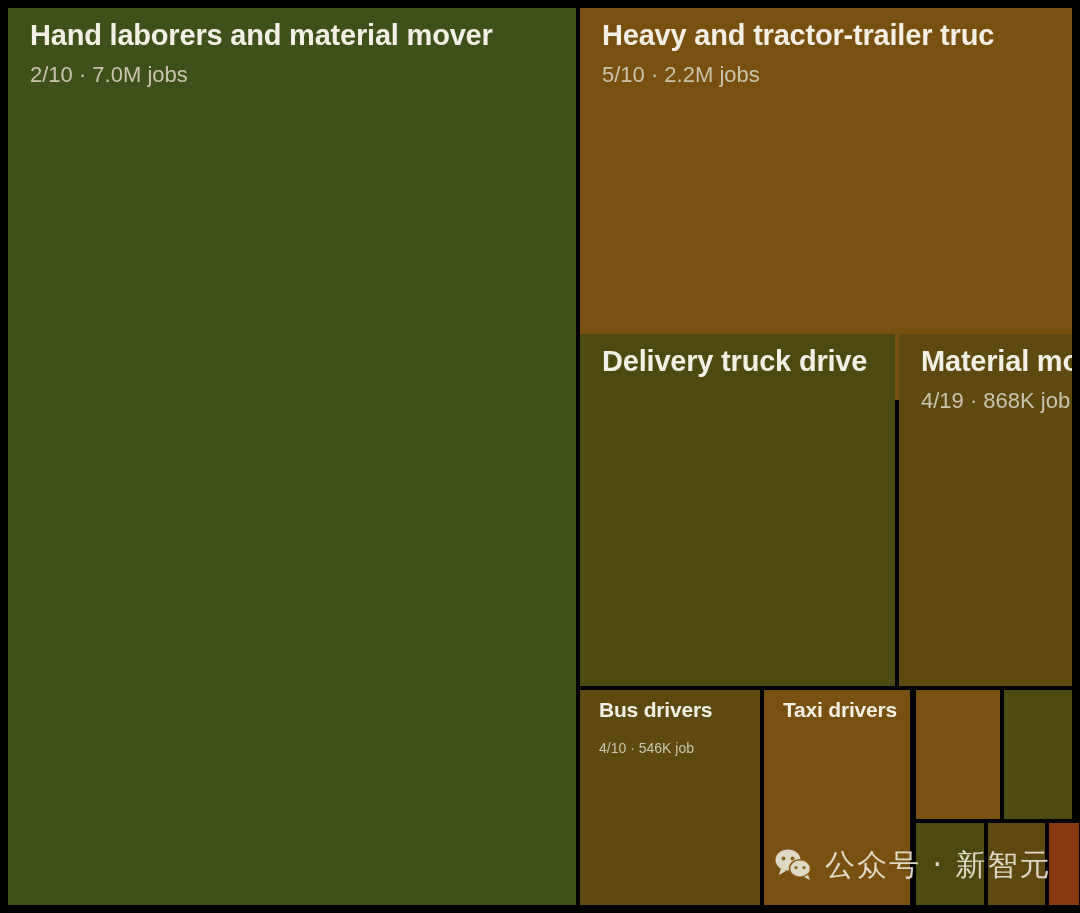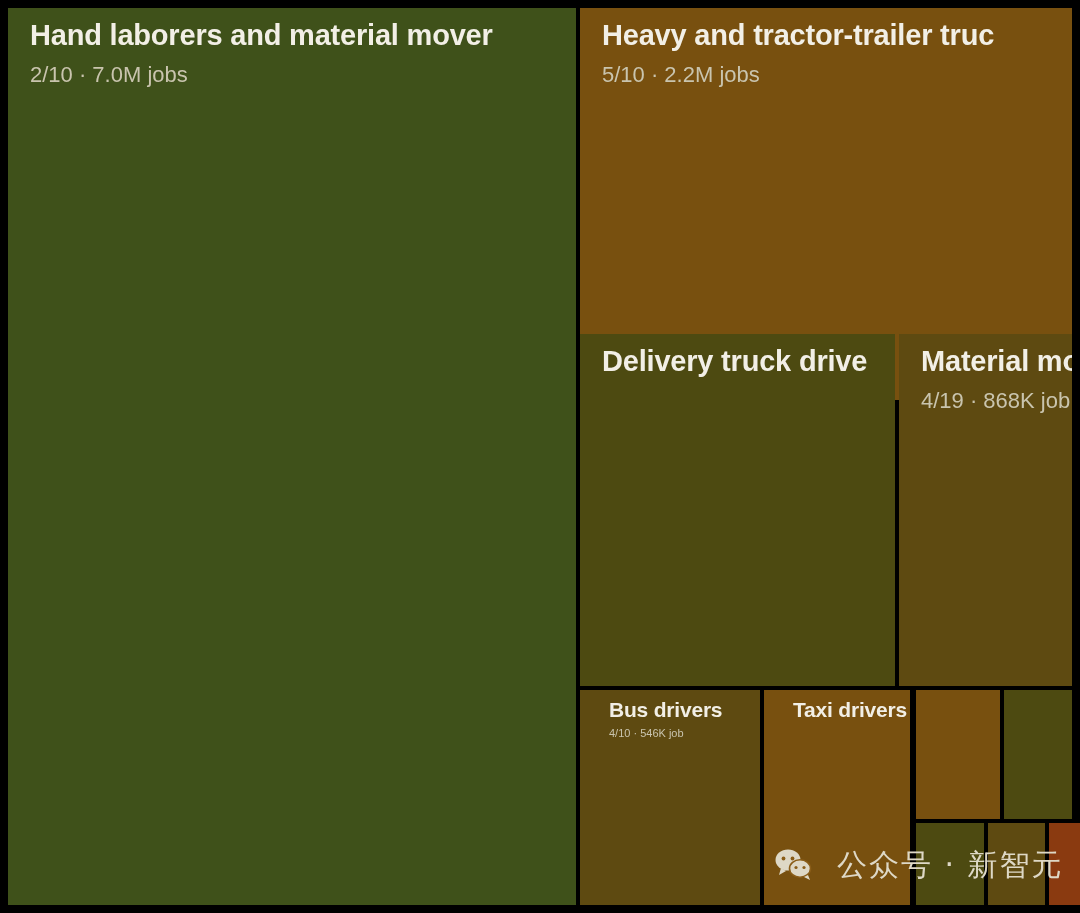--- a/index.html
+++ b/index.html
@@ -38,30 +38,30 @@
   .tile-sub {
     font-size: 22px;
     font-weight: normal;
     color: #c9c4ae;
     line-height: 1.25;
     margin-top: 10px;
     white-space: nowrap;
   }
 
   
-  .tile.sm { padding: 9px 11px 0 29px; }
+  .tile.sm { padding: 9px 11px 0 19px; }
   .tile.sm .tile-title { font-size: 21px; }
-  .tile.sm .tile-sub   { font-size: 11px; margin-top: 6px; }
+  .tile.sm .tile-sub   { font-size: 14px; margin-top: 19px; }
 
   
   #watermark {
     position: absolute;
     display: flex;
     align-items: center;
-    gap: 24px;
+    gap: 12px;
     pointer-events: none;
     left: 775px;
     top: 845px;
     text-align: center;
   }
   #watermark .wm-icon { display: block; }
   #watermark .wm-text {
     font-size: 30px;
     color: #ded8c6;
     letter-spacing: 2px;

